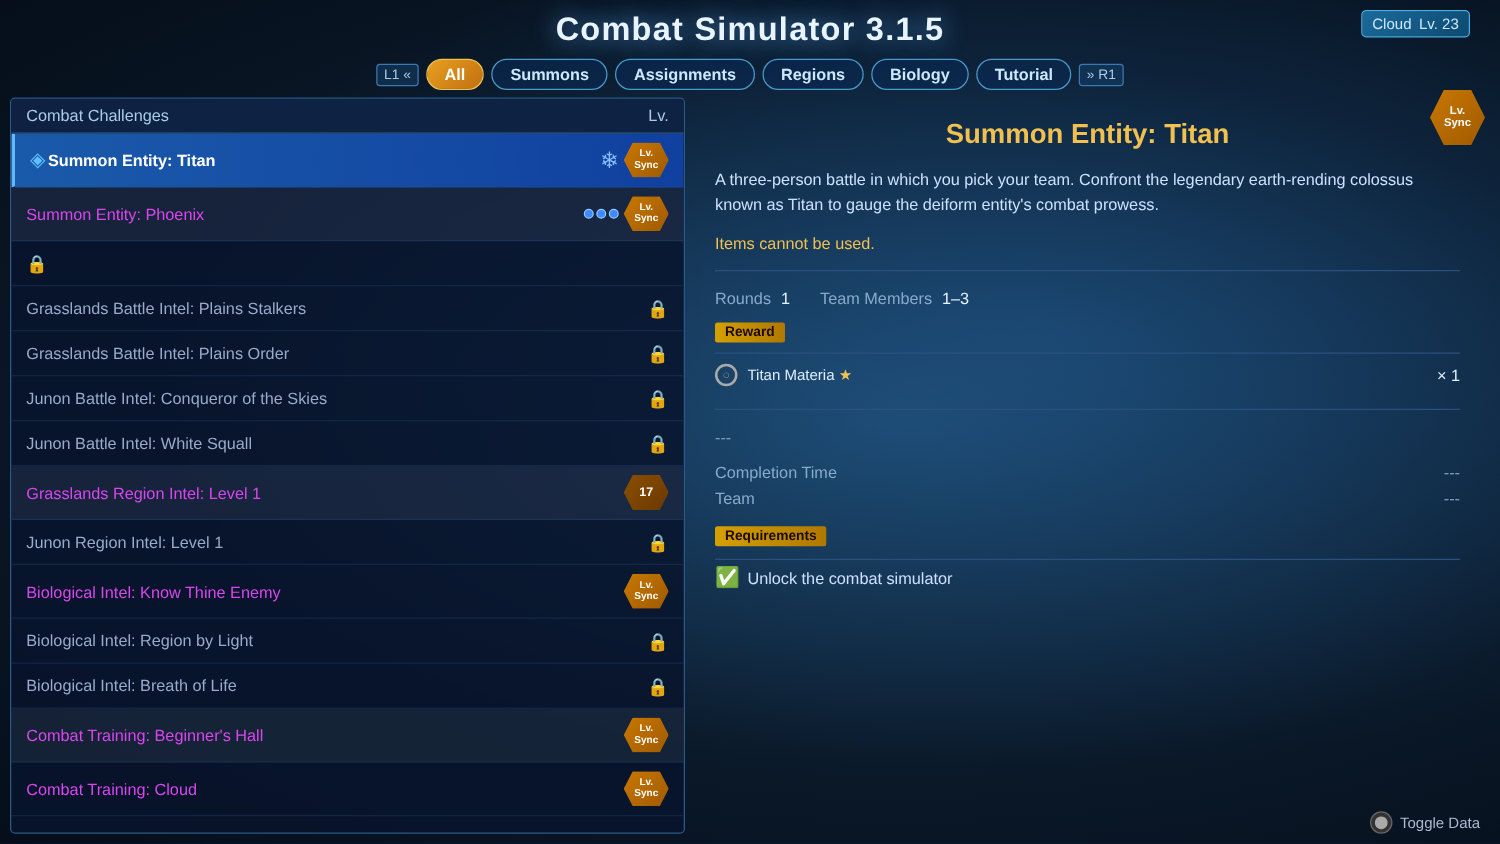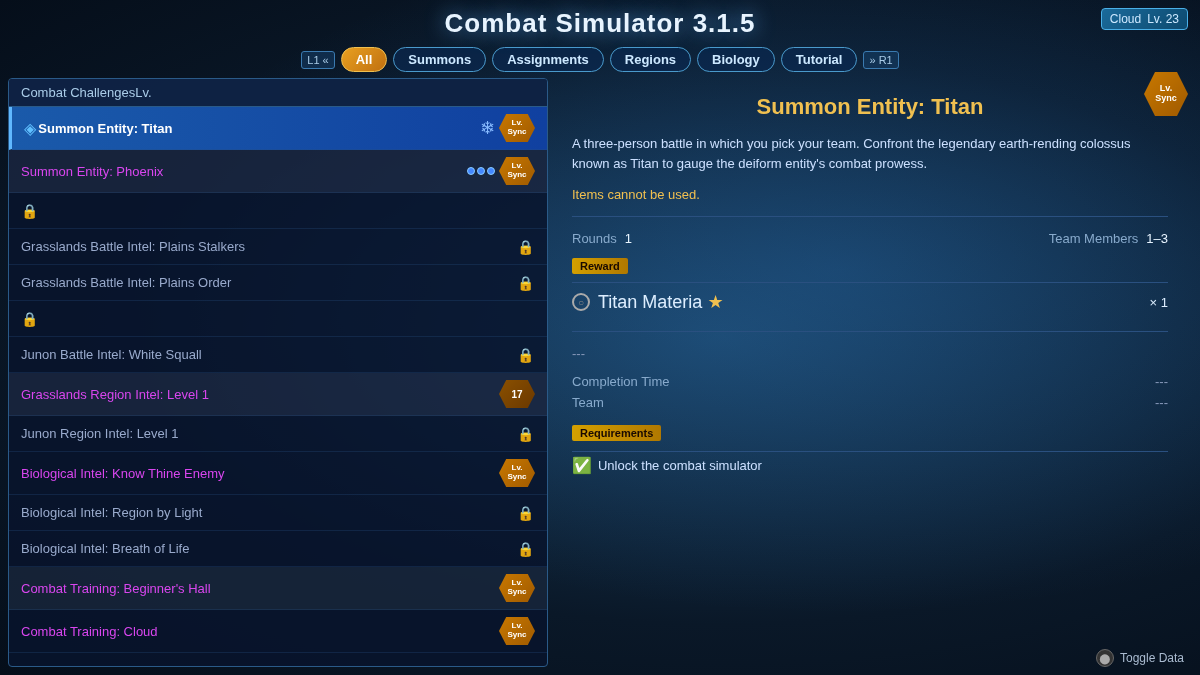--- a/index.html
+++ b/index.html
@@ -46,21 +46,21 @@
       color: #e8f4ff;
       font-weight: bold;
       letter-spacing: 1px;
       text-shadow: 0 0 20px rgba(100,180,255,0.8);
     }
 
     
     .top-right-badge {
       position: absolute;
       top: 8px;
-      right: 12px;
+      right: 24px;
       background: linear-gradient(135deg, #1a6a9a, #0d4a70);
       border: 1px solid #4ab0e8;
       border-radius: 4px;
       padding: 3px 8px;
       color: #cce8ff;
       font-size: 12px;
       display: flex;
       gap: 6px;
       align-items: center;
     }
@@ -134,21 +134,21 @@
       width: 540px;
       background: rgba(8,20,45,0.85);
       border: 1px solid #2a5a88;
       border-radius: 4px;
       display: flex;
       flex-direction: column;
       overflow: hidden;
     }
     .left-header {
       display: flex;
-      justify-content: flex-start;
+      justify-content: space-between;
       align-items: center;
       padding: 6px 12px;
       background: rgba(15,35,70,0.9);
       border-bottom: 1px solid #2a5a88;
       color: #aacce8;
       font-size: 13px;
     }
     .challenge-list {
       flex: 1;
       overflow-y: auto;
@@ -249,21 +249,20 @@
     }
     .divider {
       border: none;
       border-top: 1px solid #2a5080;
       margin: 4px 0;
     }
     .stats-row {
       display: flex;
       gap: 24px;
       align-items: center;
-      justify-content: space-between;
     }
     .stat-item {
       display: flex;
       gap: 8px;
       align-items: center;
     }
     .stat-label {
       color: #88aacc;
       font-size: 13px;
     }
@@ -293,21 +292,21 @@
       border-radius: 50%;
       border: 2px solid #aaaaaa;
       display: flex;
       align-items: center;
       justify-content: center;
       font-size: 10px;
       color: #888;
     }
     .reward-name {
       color: #ddeeff;
-      font-size: 18px;
+      font-size: 12px;
     }
     .reward-star {
       color: #f0c050;
     }
     .reward-qty {
       color: #ddeeff;
       font-size: 13px;
       margin-left: auto;
     }
     .dashes {
@@ -460,20 +459,21 @@
         </div>
 
         <div class="challenge-row">
           <span class="challenge-name gray">Grasslands Battle Intel: Plains Order</span>
           <div class="row-right">
             <span class="lock-icon">🔒</span>
           </div>
         </div>
 
         <div class="challenge-row">
+          <span class="challenge-name gray">Junon Battle Intel: Conqueror of the Skies</span>
           <div class="row-right">
             <span class="lock-icon">🔒</span>
           </div>
         </div>
 
         <div class="challenge-row">
           <span class="challenge-name gray">Junon Battle Intel: White Squall</span>
           <div class="row-right">
             <span class="lock-icon">🔒</span>
           </div>

